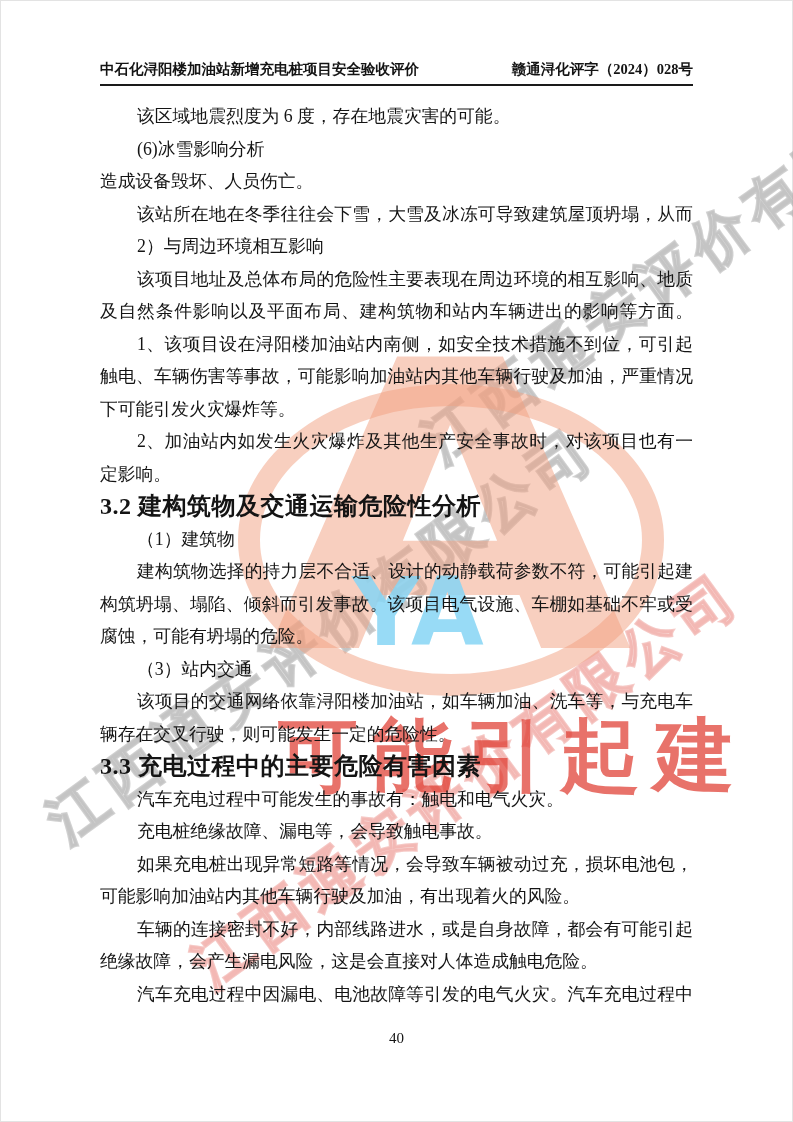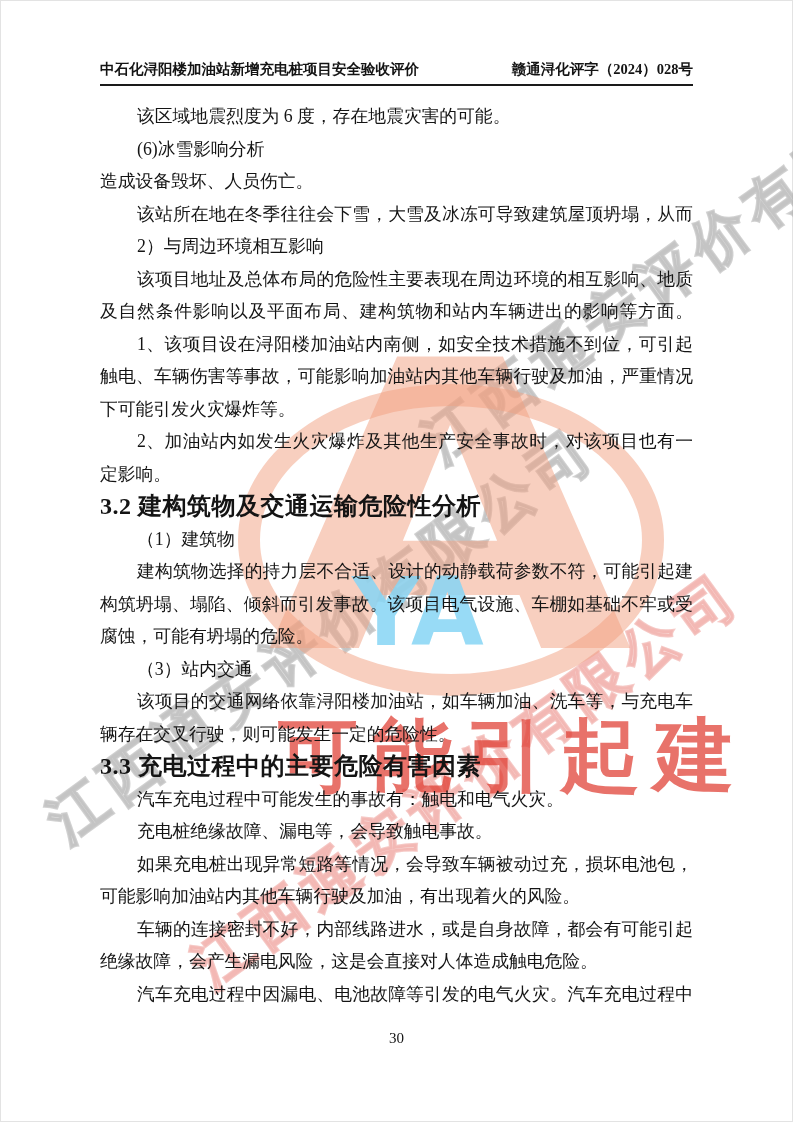--- a/index.html
+++ b/index.html
@@ -133,16 +133,16 @@
       <div class="line indent">汽车充电过程中可能发生的事故有：触电和电气火灾。</div>
       <div class="line indent">充电桩绝缘故障、漏电等，会导致触电事故。</div>
       <div class="line indent fill">如果充电桩出现异常短路等情况，会导致车辆被动过充，损坏电池包，</div>
       <div class="line">可能影响加油站内其他车辆行驶及加油，有出现着火的风险。</div>
       <div class="line indent fill">车辆的连接密封不好，内部线路进水，或是自身故障，都会有可能引起</div>
       <div class="line">绝缘故障，会产生漏电风险，这是会直接对人体造成触电危险。</div>
       <div class="line indent fill">汽车充电过程中因漏电、电池故障等引发的电气火灾。汽车充电过程中</div>
     </div>
 
   <div class="footer">
-    <span>30</span>
+    <span>40</span>
   </div>
 
 </div>
 
 </body></html>

